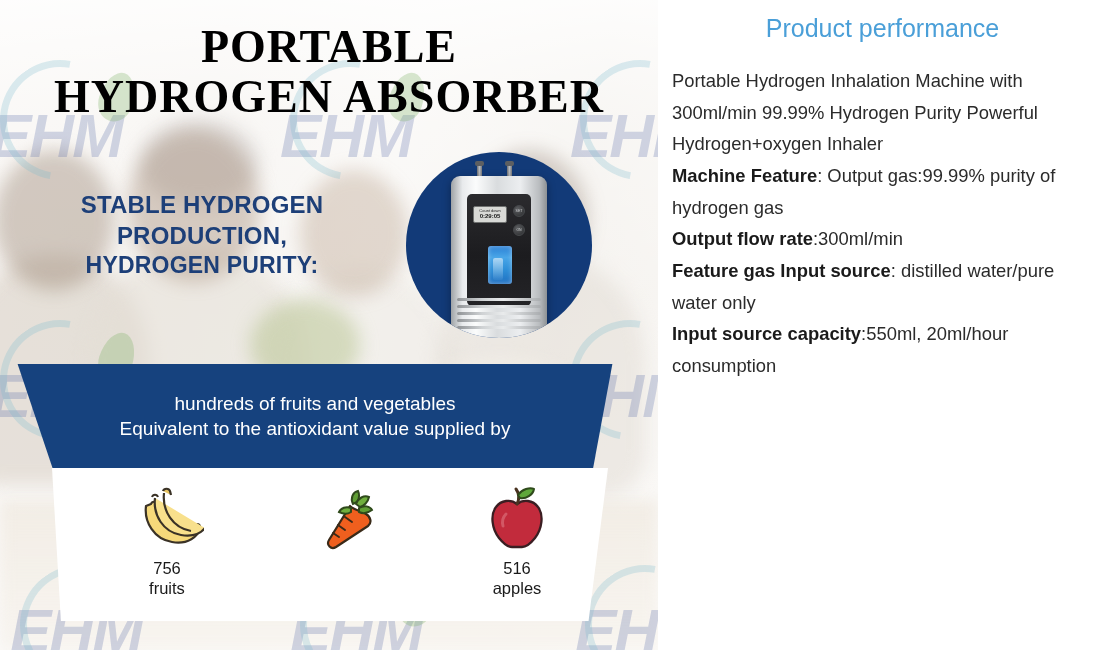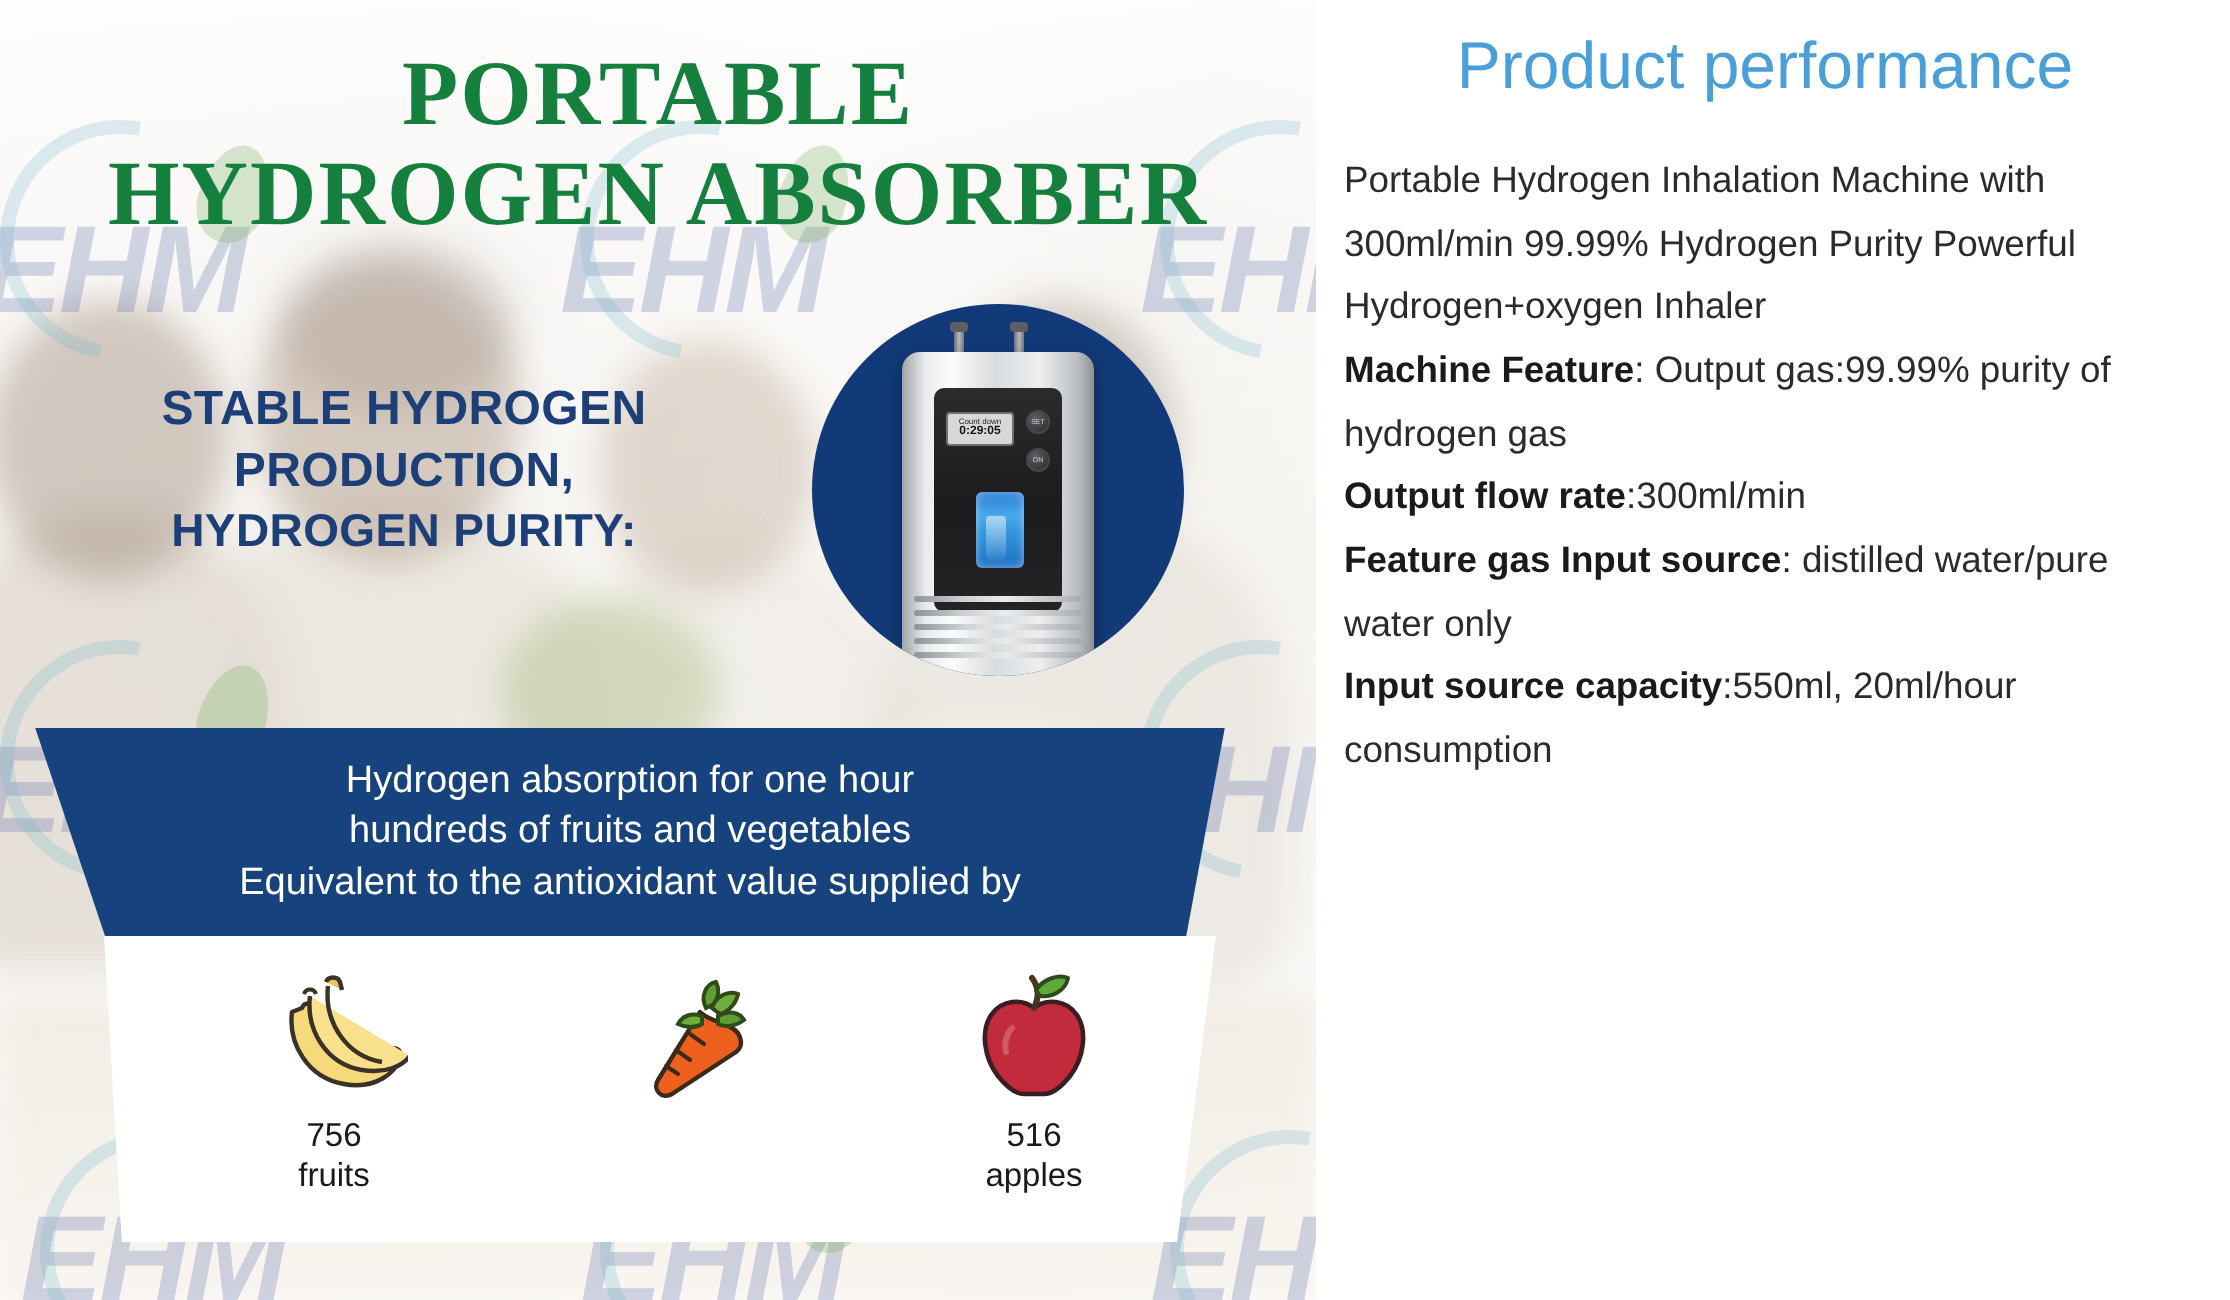--- a/index.html
+++ b/index.html
@@ -56,21 +56,21 @@
   }
   .wm-leaf {
     position: absolute; width: 34px; height: 50px; border-radius: 50% 50% 50% 50%/ 60% 60% 40% 40%;
     background: rgba(126,180,104,0.30); transform: rotate(18deg);
   }
 
   
   .title-block { position: absolute; left: 0; top: 22px; width: 658px; text-align: center; }
   .title-line {
     font-family: "Liberation Serif", serif;
-    font-weight: 700; color: #15803d; line-height: 1.08;
+    font-weight: 700; color: #000000; line-height: 1.08;
     letter-spacing: 1px;
   }
   .title-1 { font-size: 46px; }
   .title-2 { font-size: 46px; }
 
   .sub-block { position: absolute; left: 18px; top: 190px; width: 368px; text-align: center; }
   .sub-line {
     font-family: "Liberation Sans", sans-serif;
     font-weight: 700; color: #1d3f78; line-height: 1.28;
     font-size: 24px; letter-spacing: 0.2px;
@@ -158,21 +158,21 @@
   .fruit-item { width: 110px; text-align: center; }
   .fruit-art { height: 78px; display: flex; align-items: center; justify-content: center; }
   .fruit-label { font-size: 16.5px; color: #1a1a1a; line-height: 1.22; font-family: "Liberation Sans", sans-serif; }
 
   
   #perf {
     position: absolute; left: 658px; top: 0; width: 457px; height: 650px;
     background: #ffffff; padding: 10px 22px 0 14px;
   }
   .perf-title {
-    color: #4a9fd8; font-size: 33px; font-weight: 400; text-align: center;
+    color: #4a9fd8; font-size: 25px; font-weight: 400; text-align: center;
     font-family: "Liberation Sans", sans-serif; margin: 4px 0 22px 0;
   }
   .perf-body { font-size: 18.4px; line-height: 1.72; color: #2b2b2b; font-family: "Liberation Sans", sans-serif; }
   .perf-body p { margin: 0; }
   .perf-body b { font-weight: 700; color: #1a1a1a; }
 </style>
 </head>
 <body>
 
 <div id="page">
@@ -262,21 +262,20 @@
               <i></i>
               <i></i>
               <i></i>
           </div>
         </div>
       </div>
     </div>
 
     <div class="banner">
       <div class="banner-text">
-        <div>Hydrogen absorption for one hour</div>
         <div>hundreds of fruits and vegetables</div>
         <div>Equivalent to the antioxidant value supplied by</div>
       </div>
     </div>
 
     <div class="fruit-card">
       <div class="fruit-row">
 
         <div class="fruit-item">
           <div class="fruit-art">

